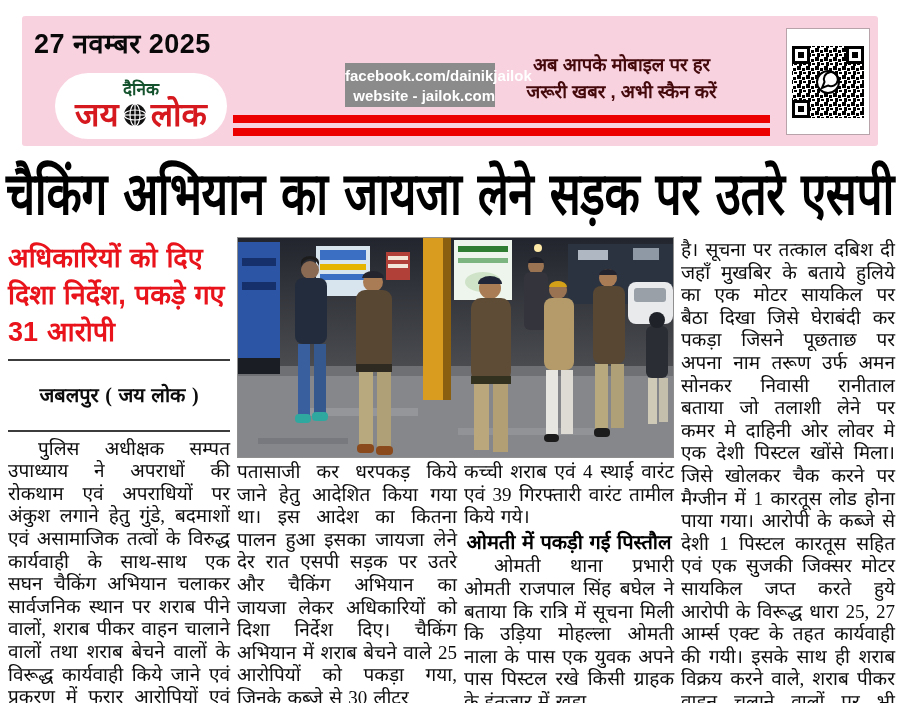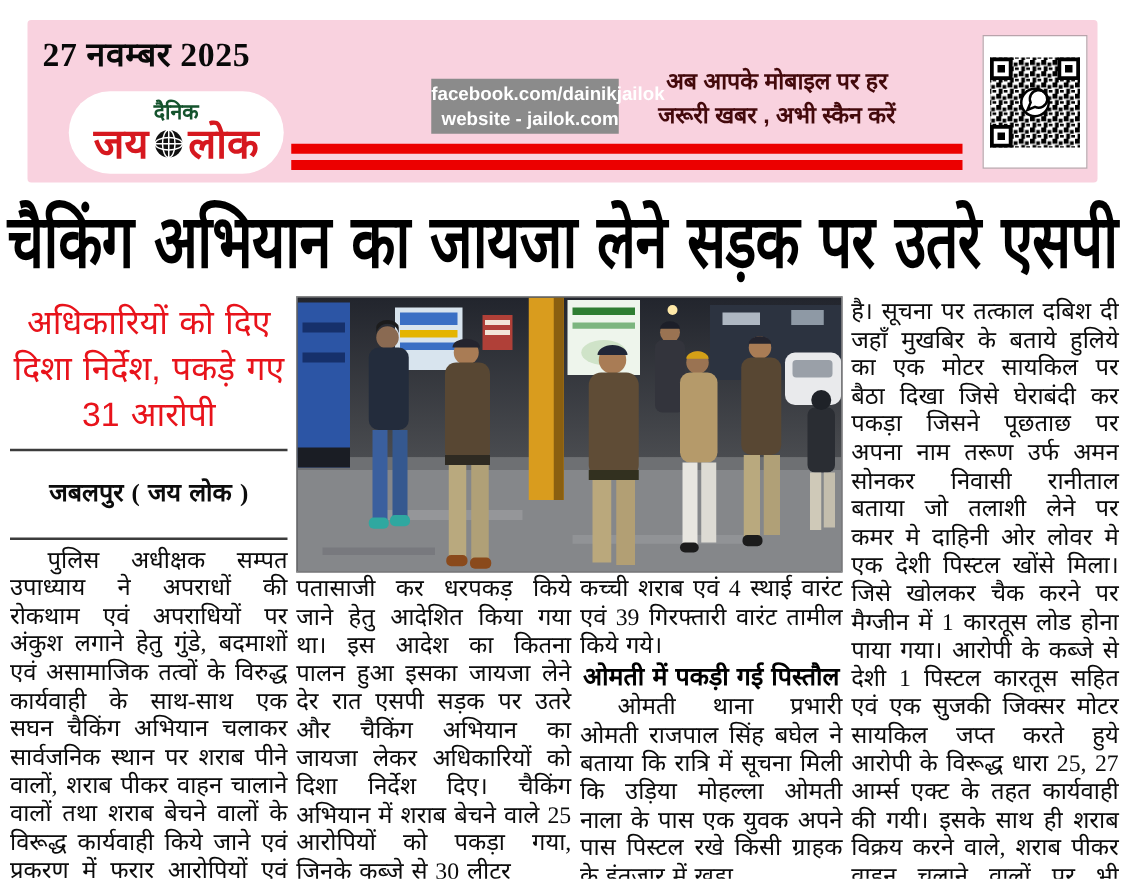--- a/index.html
+++ b/index.html
@@ -3,21 +3,21 @@
 <meta charset="utf-8">
 <style>
   * { box-sizing: border-box; margin: 0; padding: 0; }
   html,body { width:900px; height:703px; background:#fff; overflow:hidden;
     font-family:"Liberation Serif", serif; }
   .page { position:relative; width:900px; height:703px; background:#fff; }
 
   
   .banner { position:absolute; left:22px; top:16px; width:856px; height:130px;
     background:#f9d2df; border-radius:3px; }
-  .issue-date { position:absolute; left:12px; top:8px; font-family:Liberation Serif, serif;
+  .issue-date { position:absolute; left:12px; top:8px; font-family:Liberation Sans, sans-serif;
     font-weight:900; font-size:27px; color:#090909; letter-spacing:0.5px;text-align:center; }
   .logo-pill { position:absolute; left:33px; top:57px; width:172px; height:66px;
     background:#fff; border-radius:34px; text-align:center; }
   .logo-top { font-family:"Liberation Sans",sans-serif; font-weight:700; font-size:17px;
     color:#14532d; margin-top:4px; }
   .logo-main { display:flex; align-items:center; justify-content:center; gap:4px;
     font-family:"Liberation Sans",sans-serif; font-weight:900; font-size:33px;
     color:#d6181f; line-height:1; margin-top:-2px;text-align:right; }
   .globe { display:inline-flex; width:24px; height:24px; }
   .social-box { position:absolute; left:323px; top:47px; width:150px; height:44px;
@@ -39,22 +39,22 @@
     color:#000; transform:scaleY(1.28); transform-origin:top left;
     text-align:justify; text-align-last:justify; white-space:nowrap; letter-spacing:-0.5px; }
 
   
   .col { position:absolute; font-size:19px; line-height:22.6px; color:#0c0c0c;
     text-align:justify; word-spacing:1.5px; }
   .col1 { left:8px;  top:240px; width:222px; }
   .col2 { left:237px; top:461px; width:220px; }
   .col3 { left:464px; top:461px; width:210px; }
   .col4 { left:681px; top:239px; width:214px; }
-  .sub-red { font-family:"Liberation Sans",sans-serif; font-weight:400; font-size:27px;
-    line-height:37px; color:#e8131b; text-align:center; margin-bottom:8px; }
+  .sub-red { font-family:"Liberation Sans",sans-serif; font-weight:700; font-size:27px;
+    line-height:37px; color:#e8131b; text-align:left; margin-bottom:8px; }
   .dateline { border-top:2px solid #3c3c3c; border-bottom:2px solid #3c3c3c;
     text-align:center; font-weight:700; font-size:20px; padding:23px 0; margin-bottom:6px; }
   .indent { text-indent:30px; }
   .col3-subhead { font-weight:700; font-size:20px; text-align:right; margin:2px 0;
     color:#000; text-align-last:center; }
 
   
   .photo { position:absolute; left:237px; top:237px; width:437px; height:221px;
     border:1px solid #8f8f8f; background:#3a3d44; overflow:hidden; }
   .photo svg { display:block; }

